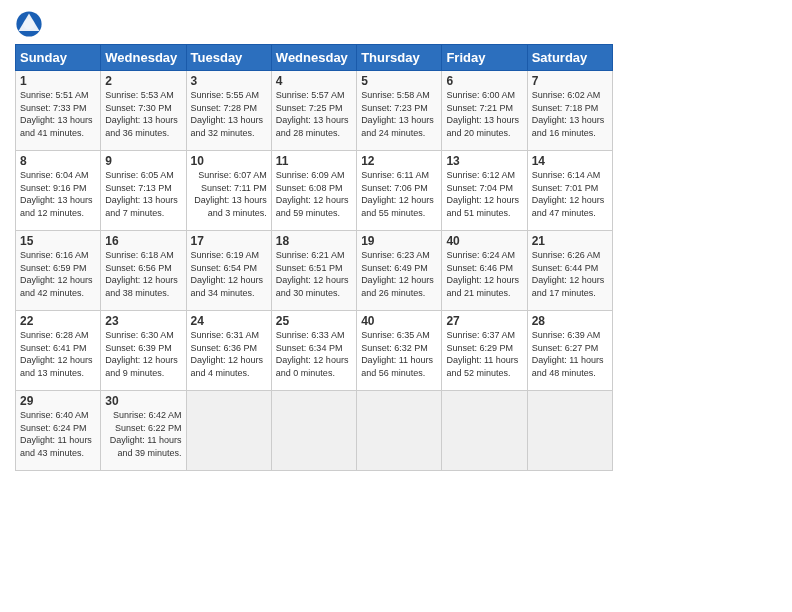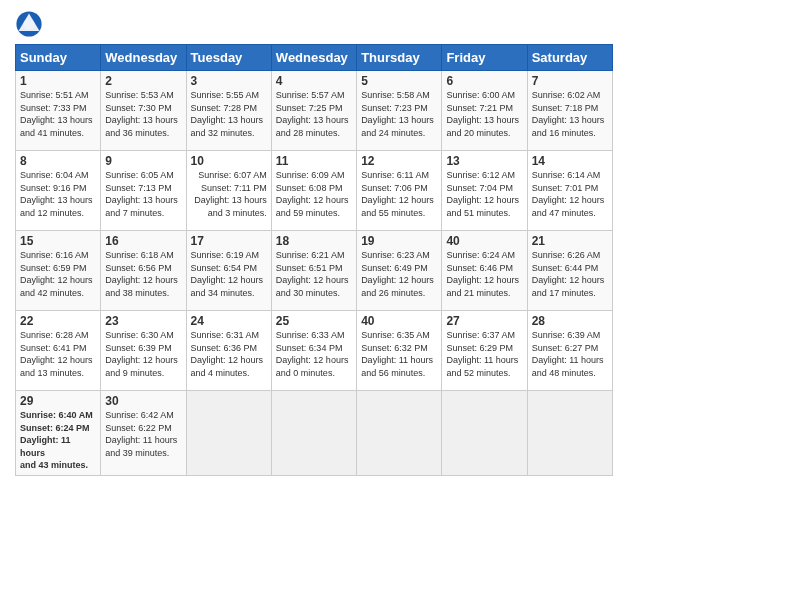--- a/index.html
+++ b/index.html
@@ -324,28 +324,28 @@
             <span class="day-num">28</span>
             <div class="day-detail" style="white-space: pre-line;">Sunrise: 6:39 AM
 Sunset: 6:27 PM
 Daylight: 11 hours
 and 48 minutes.</div>
           </td>
         </tr>
         <tr>
           <td>
             <span class="day-num">29</span>
-            <div class="day-detail" style="white-space: pre-line; font-weight: bold;">Sunrise: 6:40 AM
+            <div class="day-detail" style="white-space: pre-line;">Sunrise: 6:40 AM
 Sunset: 6:24 PM
 Daylight: 11 hours
 and 43 minutes.</div>
           </td>
           <td>
             <span class="day-num">30</span>
-            <div class="day-detail" style="white-space: pre-line;">Sunrise: 6:42 AM
+            <div class="day-detail" style="white-space: pre-line; text-align: right;">Sunrise: 6:42 AM
 Sunset: 6:22 PM
 Daylight: 11 hours
 and 39 minutes.</div>
           </td>
           <td class="empty"></td>
           <td class="empty"></td>
           <td class="empty"></td>
           <td class="empty"></td>
           <td class="empty"></td>
         </tr>

